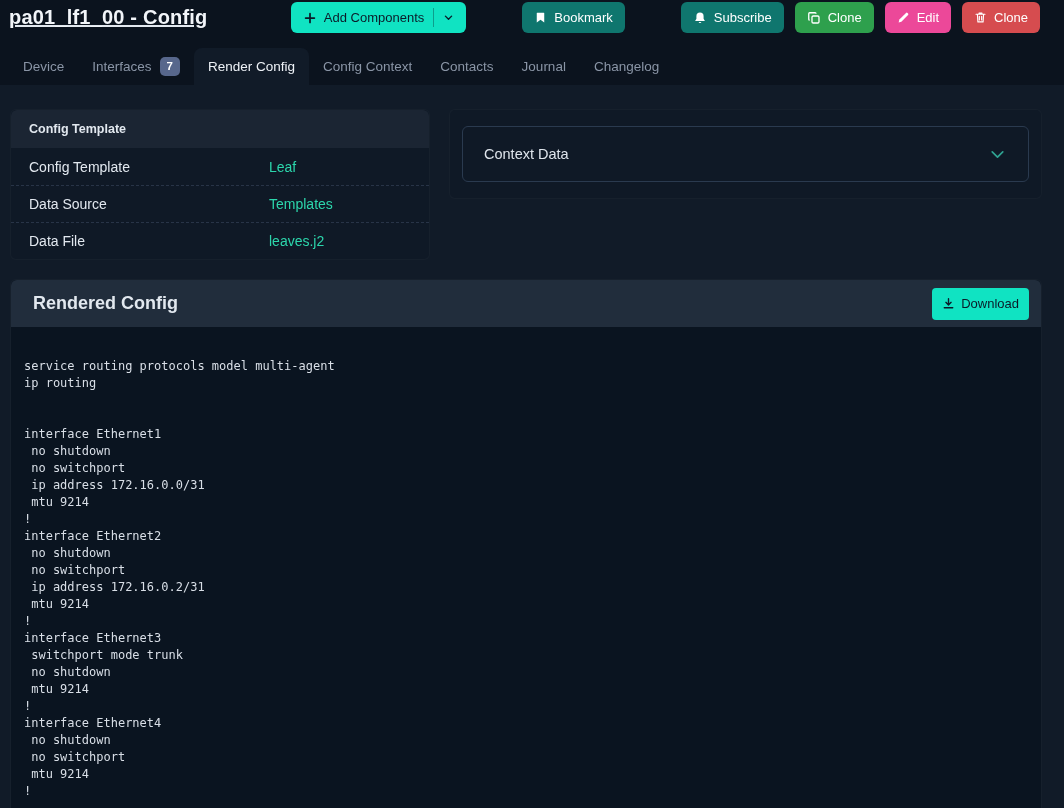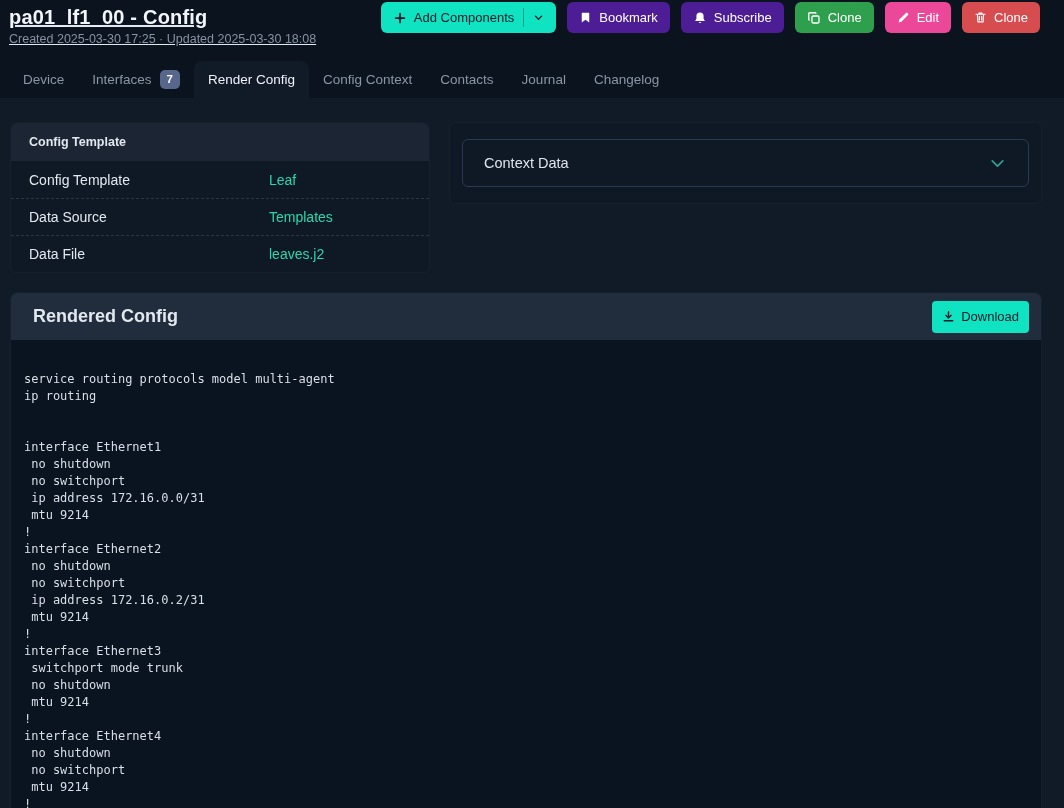--- a/index.html
+++ b/index.html
@@ -21,21 +21,21 @@
   .actions { display: flex; gap: 11px; align-items: center; }
   .btn {
     display: inline-flex; align-items: center; gap: 7px;
     height: 31px; padding: 0 12px; border: none; border-radius: 6px;
     font-family: "Liberation Sans", sans-serif; font-size: 13px; font-weight: 500;
     color: #fff; cursor: pointer; white-space: nowrap;
   }
   .btn .ic { display: inline-flex; align-items: center; }
   .btn svg { display: block; }
   .btn-teal  { background: #10e3c2; color: #0b1b29; }
-  .btn-blue  { background: #4c1d95; }
+  .btn-blue  { background: #0f766e; margin-left: 45px; }
   .btn-green { background: #2ea04d; }
   .btn-amber { background: #ec4899; justify-content: center; }
   .btn-red   { background: #d64c4f; }
   .split-divider { width: 1px; height: 19px; background: rgba(8,28,40,.35); margin: 0 2px; }
 
   
   .tabs { display: flex; margin-top: 15px; align-items: flex-end; }
   .tab {
     background: transparent; border: none; cursor: pointer;
     font-family: "Liberation Sans", sans-serif;
@@ -64,21 +64,21 @@
     border-radius: 6px 6px 0 0;
   }
   .attr-row { display: flex; align-items: center; padding: 9px 18px; min-height: 37px; font-size: 14px; }
   .attr-row + .attr-row { border-top: 1px dashed #283447; }
   .attr-label { width: 240px; flex: 0 0 auto; color: #e2e8ef; }
   .attr-value { color: #2cd6ac; text-decoration: none; font-size: 14px; }
 
   
   .ctx-card { flex: 1 1 auto; padding: 16px 12px; }
   .accordion {
-    height: 48px; border: 1px solid #2a3a4f; border-radius: 6px;
+    height: 56px; border: 1px solid #2a3a4f; border-radius: 6px;
     display: flex; align-items: center; justify-content: space-between;
     padding: 0 21px; cursor: pointer; background: transparent;
     width: 100%; font-family: "Liberation Sans", sans-serif;
   }
   .acc-title { font-size: 14.5px; color: #dfe5ec; }
   .acc-chevron { color: #2fa291; display: inline-flex; }
 
   
   .render-card { margin-top: 19px; overflow: hidden; }
   .render-header {
@@ -96,21 +96,20 @@
     min-height: 560px; white-space: pre;
   }
 </style>
 </head>
 <body>
 
 <header class="topbar">
   <div class="header-row">
     <div class="title-block">
       <h1 class="page-title">pa01_lf1_00 - Config</h1>
-      <div class="page-meta">Created 2025-03-30 17:25 · Updated 2025-03-30 18:08</div>
     </div>
     <div class="actions">
 
       <button class="btn btn-teal">
         <span class="ic">
           <svg width="14" height="14" viewBox="0 0 16 16">
               <path d="M8 3v10M3 8h10" stroke="currentColor" stroke-width="2" stroke-linecap="round"></path>
             </svg>
         </span>
         <span>Add Components</span>

